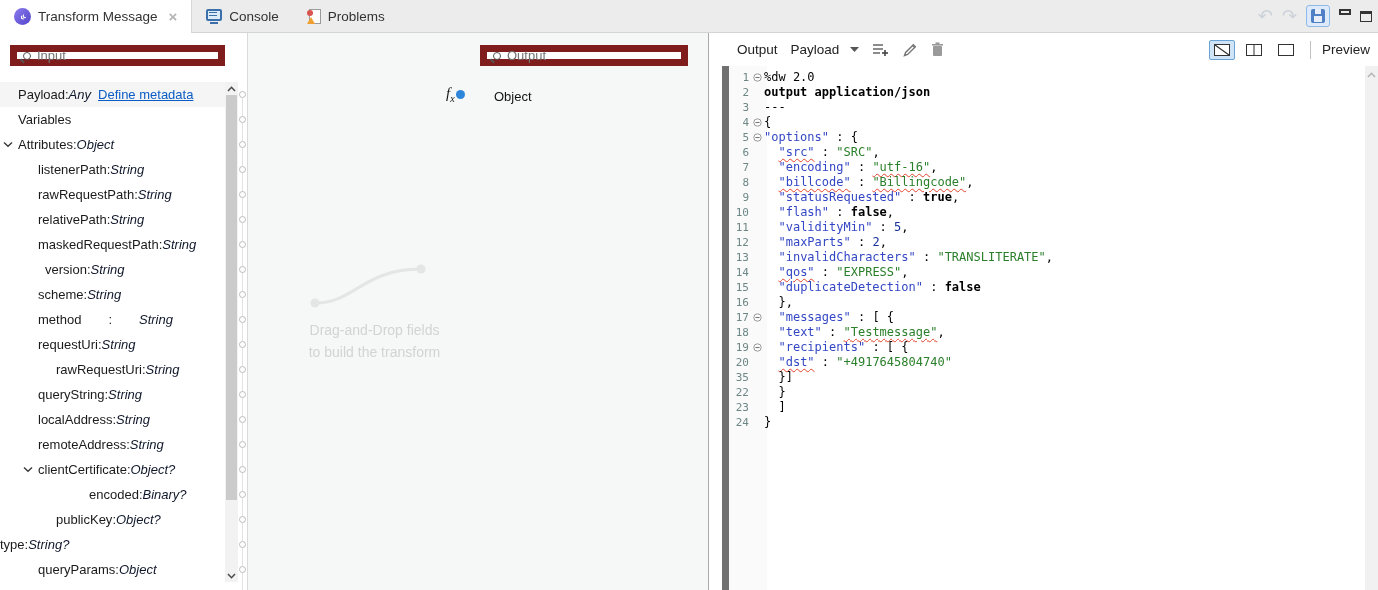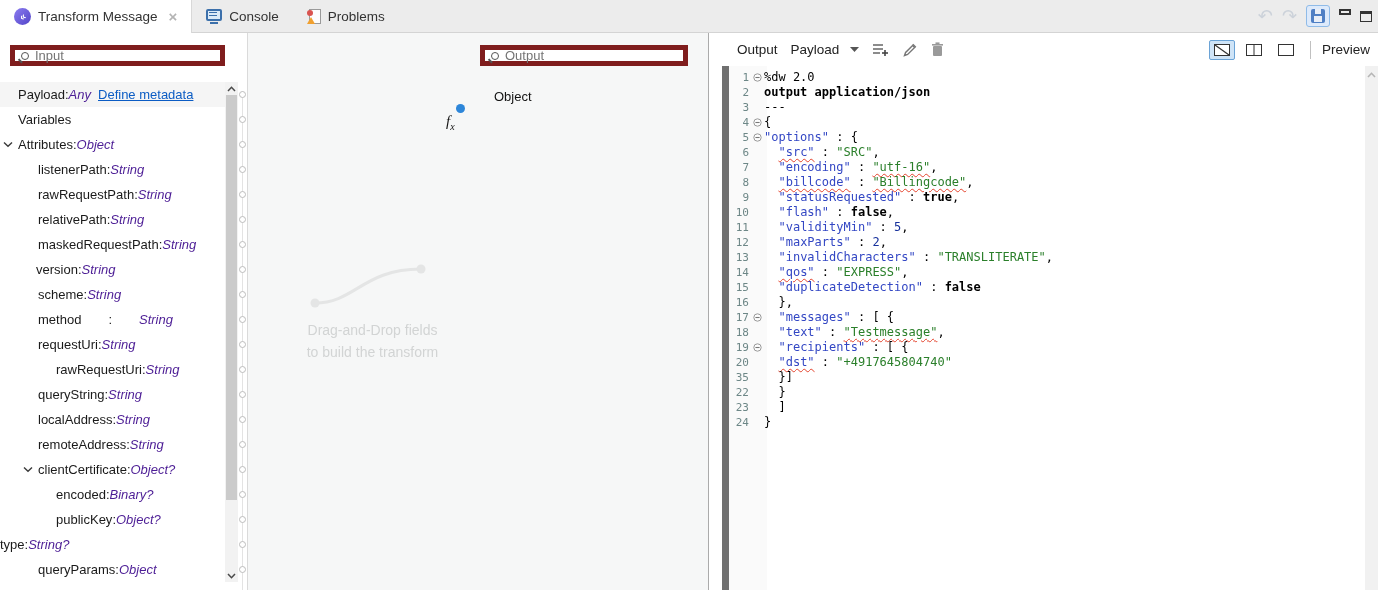--- a/index.html
+++ b/index.html
@@ -33,60 +33,60 @@
              display:flex; align-items:center; justify-content:center; }
   .floppy { width:14px; height:14px; background:#4f7fc4; border-radius:2px; position:relative; }
   .floppy::before { content:""; position:absolute; left:4px; top:0; width:6px; height:5px; background:#e8eef7; }
   .floppy::after  { content:""; position:absolute; left:3px; bottom:1px; width:8px; height:6px; background:#e8eef7; }
   .minbtn { width:12px; height:6px; border:2px solid #333; margin-top:-8px; }
   .maxbtn { width:12px; height:11px; border:1.5px solid #333; border-top:3.5px solid #333; }
 
   
   .input-panel  { position:absolute; left:0; top:33px; width:247px; bottom:0; background:#fff; }
   .canvas       { position:absolute; left:247px; top:33px; width:255px; bottom:0; background:#f6f7f7;
-                  border-left:1px solid #dadada; border-right:5px solid #be185d; }
+                  border-left:1px solid #dadada; border-right:1px solid #be185d; }
   .output-panel { position:absolute; left:470px; top:33px; width:239px; bottom:0; background:#f6f7f7;
                   border-right:1px solid #ababab; }
   .editor       { position:absolute; left:709px; top:33px; right:0; bottom:0; background:#fff; }
 
   
-  .searchbox { position:absolute; top:12px; height:21px; border:5px solid #7f1d1d; background:#fff;
+  .searchbox { position:absolute; top:12px; height:21px; border:7px solid #7f1d1d; background:#fff;
                display:flex; align-items:center; gap:6px; padding:0 6px; }
   .searchbox input { border:none; outline:none; flex:1; font-family:"Liberation Sans",sans-serif; font-size:13px; color:#222; background:transparent; }
   .lens { width:8px; height:8px; border:1.5px solid #555; border-radius:50%; position:relative; flex:none; }
   .lens::after { content:""; position:absolute; width:5px; height:1.5px; background:#555; left:-4px; top:7px; transform:rotate(45deg); }
   .in-search  { left:10px;  width:215px; }
   .out-search { left:10px;  width:208px; }
 
   
   .tree { position:absolute; left:0; top:49px; width:225px; }
   .trow { height:25px; display:flex; align-items:center; white-space:nowrap; }
   .trow.sel { background:#f5f5f5; }
   .chev { width:15px; display:inline-flex; align-items:center; flex:none; }
   .tlabel { color:#1a1a1a; }
   .tsep { color:#1a1a1a; }
-  .ttype { font-style:italic; color:#4c1d95; }
+  .ttype { font-style:italic; color:#0f172a; }
   .tlink { color:#0b5cc4; text-decoration:underline; margin-left:7px; }
 
   .lscroll { position:absolute; left:225px; top:49px; width:13px; height:500px; background:#f2f2f2; }
   .sthumb { position:absolute; left:1px; right:1px; top:13px; height:405px; background:#cbcbcb; }
   .sarrow { position:absolute; left:0; width:13px; height:13px; display:flex; align-items:center; justify-content:center; }
   .sarrow.up { top:0; } .sarrow.down { bottom:0; }
 
   .anchor-line { position:absolute; left:242px; top:58px; width:1px; height:500px; background:#e3e3e3; }
   .anchor { position:absolute; left:239px; width:7px; height:7px; border:1px solid #bdbdbd; border-radius:50%; background:#fff; z-index:2; }
 
   
   .hintcurve { position:absolute; left:55px; top:228px; }
   .hint { position:absolute; left:0; right:0; top:286px; text-align:center; color:#d2d4d4; font-size:14px; line-height:22px; }
 
   
   .outrow { position:absolute; left:24px; top:51px; height:25px; display:flex; align-items:center; color:#141414; }
   .fxbadge { position:absolute; left:446px; top:85px; display:flex; align-items:center; gap:1px; z-index:5; }
-  .fxg { font-family:"Liberation Serif", serif; font-style:italic; font-size:15px; color:#161616;margin-top:28px; }
+  .fxg { font-family:"Liberation Serif", serif; font-style:italic; font-size:15px; color:#161616; }
   .fxg sub { font-size:10px; }
   .fxdot { width:9px; height:9px; border-radius:50%; background:#2d86d9; }
 
   
   .etoolbar { position:absolute; left:0; top:0; right:0; height:33px; display:flex; align-items:center;
               gap:13px; padding-left:28px; font-size:13.5px; color:#222; background:#fff; }
   .caret { margin-left:-2px; }
   .tbicon { display:inline-flex; align-items:center; }
   .tbright { margin-left:auto; margin-right:8px; display:flex; align-items:center; gap:6px; }
   .laybtn { width:26px; height:20px; display:inline-flex; align-items:center; justify-content:center; border:1px solid transparent; border-radius:2px; }
@@ -183,21 +183,21 @@
       <div class="trow" style="padding-left: 38px;">
         <span class="tlabel">relativePath</span>
         <span class="tsep"> : </span>
         <span class="ttype">String</span>
       </div>
       <div class="trow" style="padding-left: 38px;">
         <span class="tlabel">maskedRequestPath</span>
         <span class="tsep"> : </span>
         <span class="ttype">String</span>
       </div>
-      <div class="trow" style="padding-left: 36px;">
+      <div class="trow" style="padding-left: 45px;">
         <span class="tlabel">version</span>
         <span class="tsep"> : </span>
         <span class="ttype">String</span>
       </div>
       <div class="trow" style="padding-left: 38px;">
         <span class="tlabel">scheme</span>
         <span class="tsep"> : </span>
         <span class="ttype">String</span>
       </div>
       <div class="trow" style="padding-left: 38px; gap: 27px;">
@@ -233,21 +233,21 @@
       <div class="trow" style="padding-left: 23px;">
         <span class="chev">
           <svg width="10" height="7">
             <polyline points="1,1.5 5,5.3 9,1.5" fill="none" stroke="#3a3a3a" stroke-width="1.4"></polyline>
           </svg>
         </span>
         <span class="tlabel">clientCertificate</span>
         <span class="tsep"> : </span>
         <span class="ttype">Object?</span>
       </div>
-      <div class="trow" style="padding-left: 56px;">
+      <div class="trow" style="padding-left: 56px; margin-left: 33px;">
         <span class="tlabel">encoded</span>
         <span class="tsep"> : </span>
         <span class="ttype">Binary?</span>
       </div>
       <div class="trow" style="padding-left: 56px;">
         <span class="tlabel">publicKey</span>
         <span class="tsep"> : </span>
         <span class="ttype">Object?</span>
       </div>
       <div class="trow" style="">

